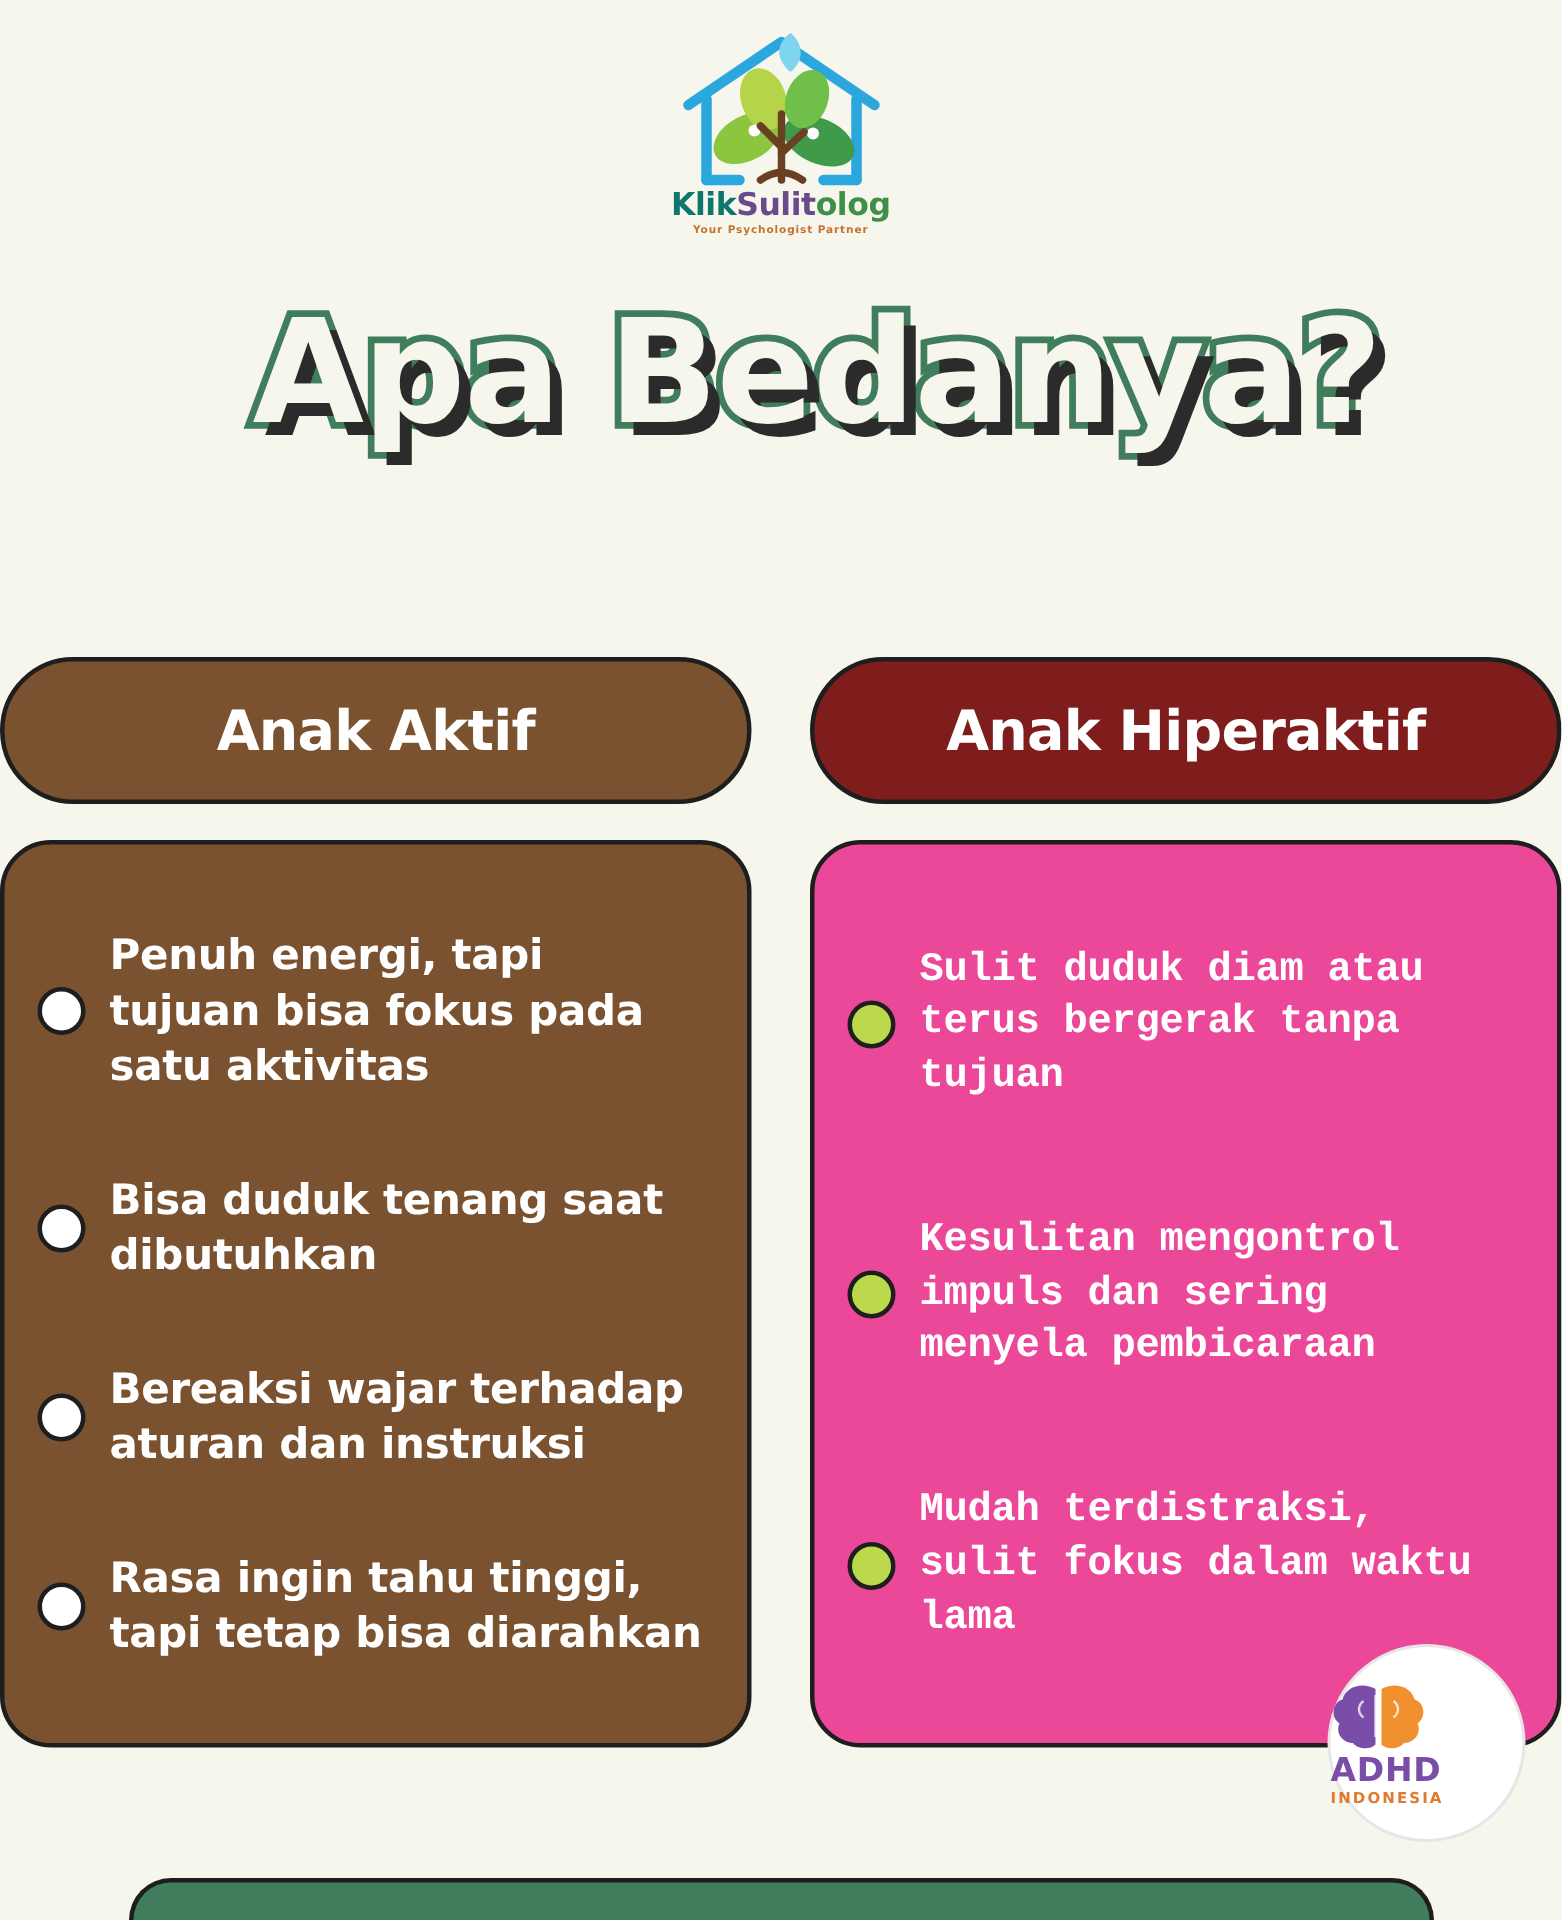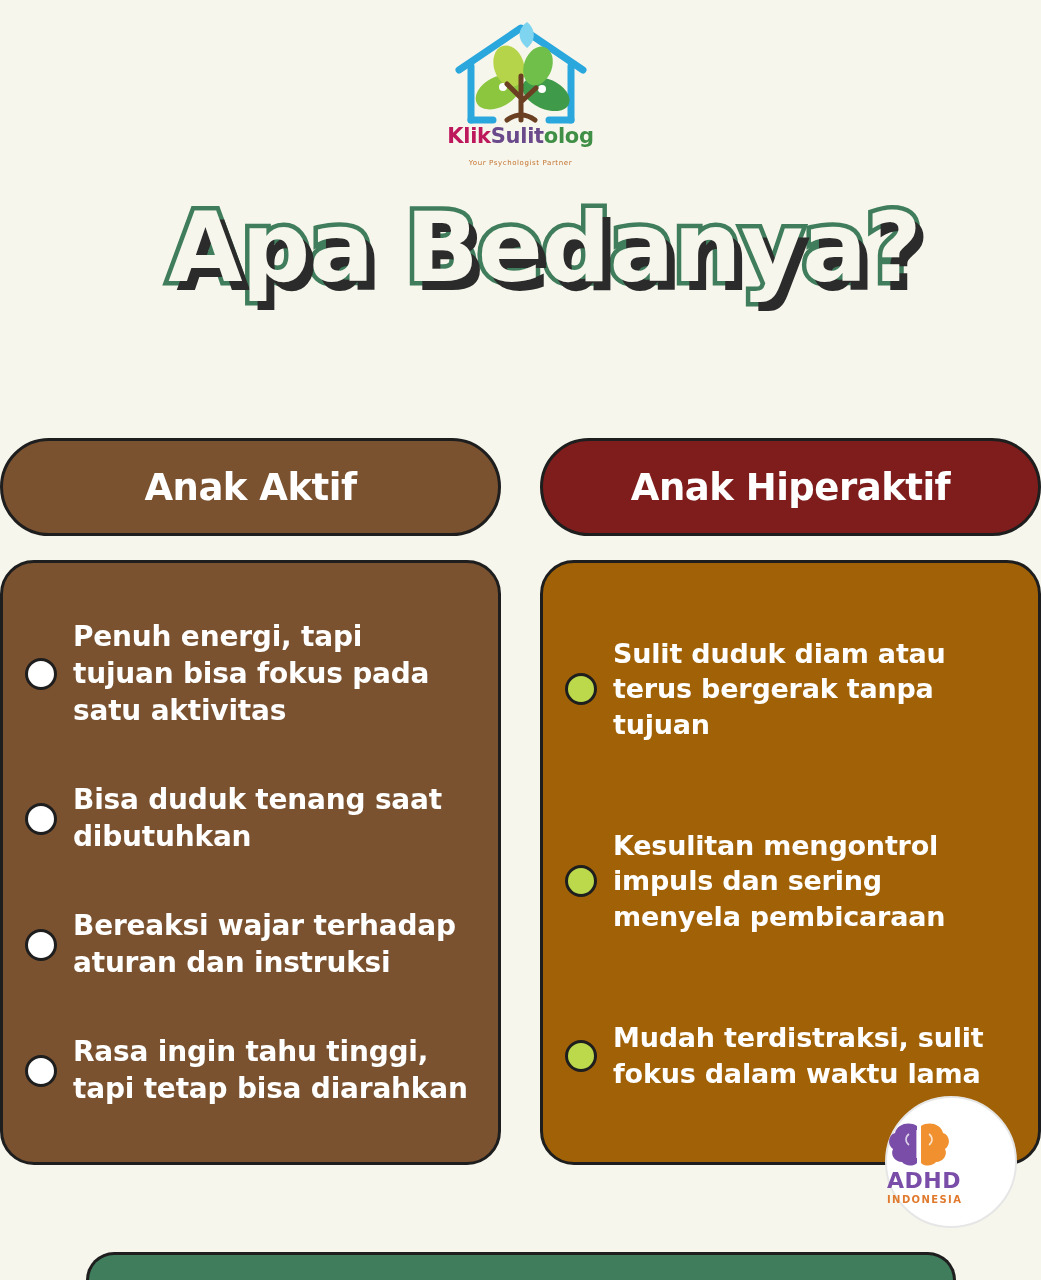--- a/index.html
+++ b/index.html
@@ -35,29 +35,29 @@
   .logo-mark svg { display: block; }
   .logo-text {
     margin-top: -6px;
     font-family: "DejaVu Sans", sans-serif;
     font-weight: bold;
     font-size: 21px;
     letter-spacing: -0.3px;
     color: #2f6f3e;
     line-height: 1;
   }
-  .logo-text .k1 { color: #be185d; }
+  .logo-text .k1 { color: #0f766e; }
   .logo-text .k2 { color: #6b4a8c; }
   .logo-text .k3 { color: #3f8f46; }
   .logo-sub {
     font-size: 7px;
     color: #c3722f;
     letter-spacing: 0.6px;
-    margin-top: 12px;
-    font-weight: normal;
+    margin-top: 2px;
+    font-weight: bold;
   }
 
   
   .headline-wrap {
     position: absolute;
     top: 200px;
     left: 0;
     width: 100%;
     text-align: center;
     padding-left: 24px;
@@ -110,22 +110,23 @@
     border-radius: 34px;
     border: 3px solid #1e1e1e;
     box-sizing: border-box;
     padding: 30px 26px 28px 22px;
   }
   .col-brown .col-body {
     background: #7b5230;
     height: 605px;
   }
   .col-green .col-body {
-    background: #a16207;
+    background: #ec4899;
     height: 605px;
+    font-family: Liberation Mono, monospace;
   }
 
   ul.points {
     list-style: none;
     margin: 0;
     padding: 0;
     display: flex;
     flex-direction: column;
     height: 100%;
     justify-content: space-around;

